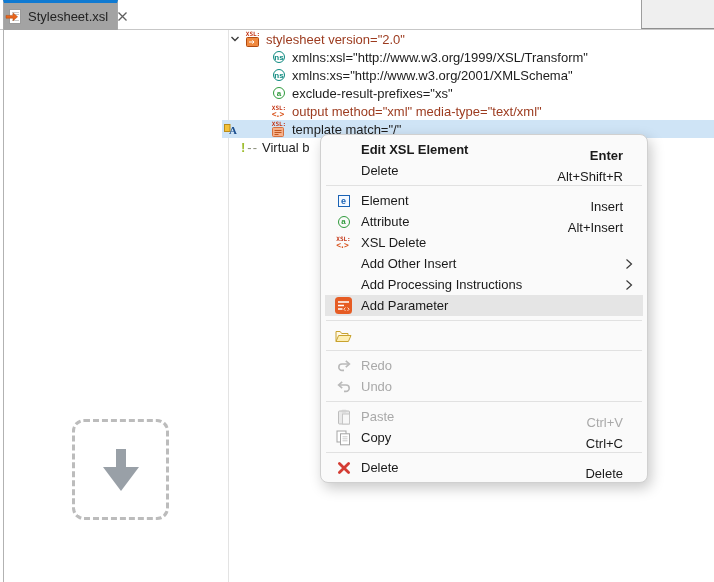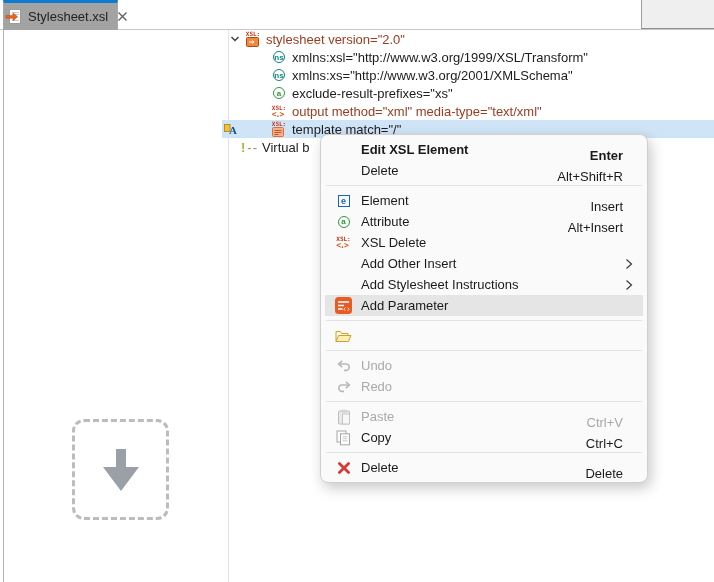--- a/index.html
+++ b/index.html
@@ -205,21 +205,21 @@
         <span class="ic"></span>
         <span class="lbl">Add Other Insert</span>
         <span class="arrow">
           <svg width="8" height="12" viewBox="0 0 8 12">
             <path d="M1.5 1.5L6.5 6L1.5 10.5" fill="none" stroke="#3a3a3a" stroke-width="1.2"></path>
           </svg>
         </span>
       </div>
       <div class="mi">
         <span class="ic"></span>
-        <span class="lbl">Add Stylesheet Instructions</span>
+        <span class="lbl">Add Processing Instructions</span>
         <span class="arrow">
           <svg width="8" height="12" viewBox="0 0 8 12">
             <path d="M1.5 1.5L6.5 6L1.5 10.5" fill="none" stroke="#3a3a3a" stroke-width="1.2"></path>
           </svg>
         </span>
       </div>
       <div class="mi hover">
         <span class="ic">
           <svg width="17" height="17" viewBox="0 0 17 17">
             <rect width="17" height="17" rx="3.5" fill="#e65c24"></rect>
@@ -235,34 +235,34 @@
           <svg width="17" height="14" viewBox="0 0 17 14">
             <path d="M1 12.5V2.5h4.2l1.5 2H13v2" fill="#fff8e6" stroke="#c8a22e"></path>
             <path d="M3.6 6.5H16l-2.6 6H1Z" fill="#fdeeb3" stroke="#c8a22e"></path>
           </svg>
         </span>
       </div>
       <div class="msep"></div>
       <div class="mi disabled">
         <span class="ic">
           <svg width="16" height="14" viewBox="0 0 16 14">
+            <path d="M12.8 5H6a3.2 3.2 0 0 0 0 6.4h2" fill="none" stroke="#b9b9b9" stroke-width="1.6"></path>
+            <path d="M9.8 1.8L13.4 5L9.8 8.2" fill="none" stroke="#b9b9b9" stroke-width="1.6"></path>
+          </svg>
+        </span>
+        <span class="lbl">Redo</span>
+      </div>
+      <div class="mi disabled">
+        <span class="ic">
+          <svg width="16" height="14" viewBox="0 0 16 14">
             <path d="M3.2 5h6.8a3.2 3.2 0 0 1 0 6.4H8" fill="none" stroke="#b9b9b9" stroke-width="1.6"></path>
             <path d="M6.2 1.8L2.6 5l3.6 3.2" fill="none" stroke="#b9b9b9" stroke-width="1.6"></path>
           </svg>
         </span>
         <span class="lbl">Undo</span>
-      </div>
-      <div class="mi disabled">
-        <span class="ic">
-          <svg width="16" height="14" viewBox="0 0 16 14">
-            <path d="M12.8 5H6a3.2 3.2 0 0 0 0 6.4h2" fill="none" stroke="#b9b9b9" stroke-width="1.6"></path>
-            <path d="M9.8 1.8L13.4 5L9.8 8.2" fill="none" stroke="#b9b9b9" stroke-width="1.6"></path>
-          </svg>
-        </span>
-        <span class="lbl">Redo</span>
       </div>
       <div class="msep"></div>
       <div class="mi disabled">
         <span class="ic">
           <svg width="14" height="16" viewBox="0 0 14 16">
             <rect x="1.5" y="2" width="11" height="13" rx="1" fill="#e9e9e9" stroke="#bdbdbd"></rect>
             <rect x="4.5" y="0.8" width="5" height="2.6" rx="0.8" fill="#d2d2d2"></rect>
             <rect x="5.5" y="5" width="7" height="10" fill="#f7f7f7" stroke="#c6c6c6"></rect>
           </svg>
         </span>

